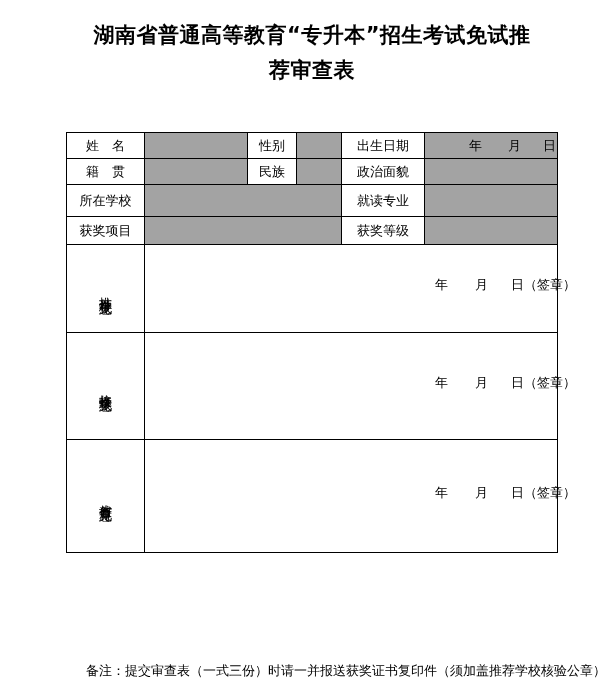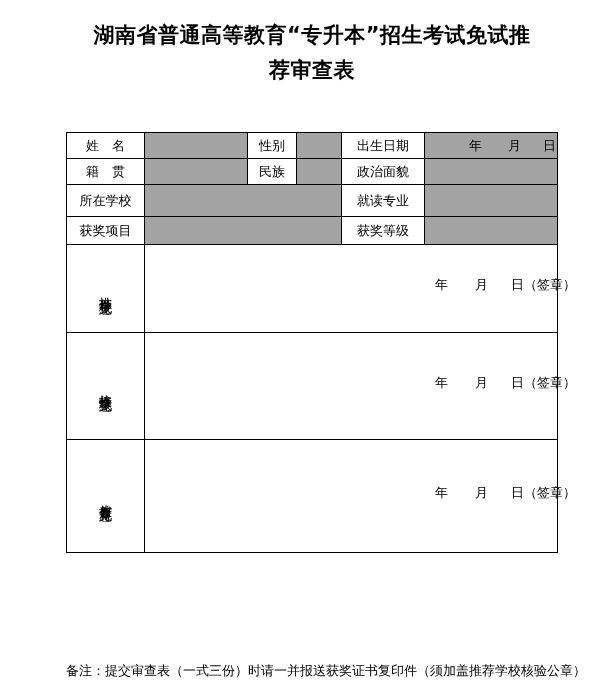--- a/index.html
+++ b/index.html
@@ -114,21 +114,21 @@
     width: 23px;
   }
   
   .footer {
     position: absolute;
     left: 47px;
     top: 662px;
     width: 540px;
     font-size: 13px;
     line-height: 18px;
-    text-align: left;
+    text-align: right;
     white-space: nowrap;
   }
 </style>
 </head>
 <body>
 
 <div class="page">
 
   <div class="title">
     <div>湖南省普通高等教育“专升本”招生考试免试推</div>

